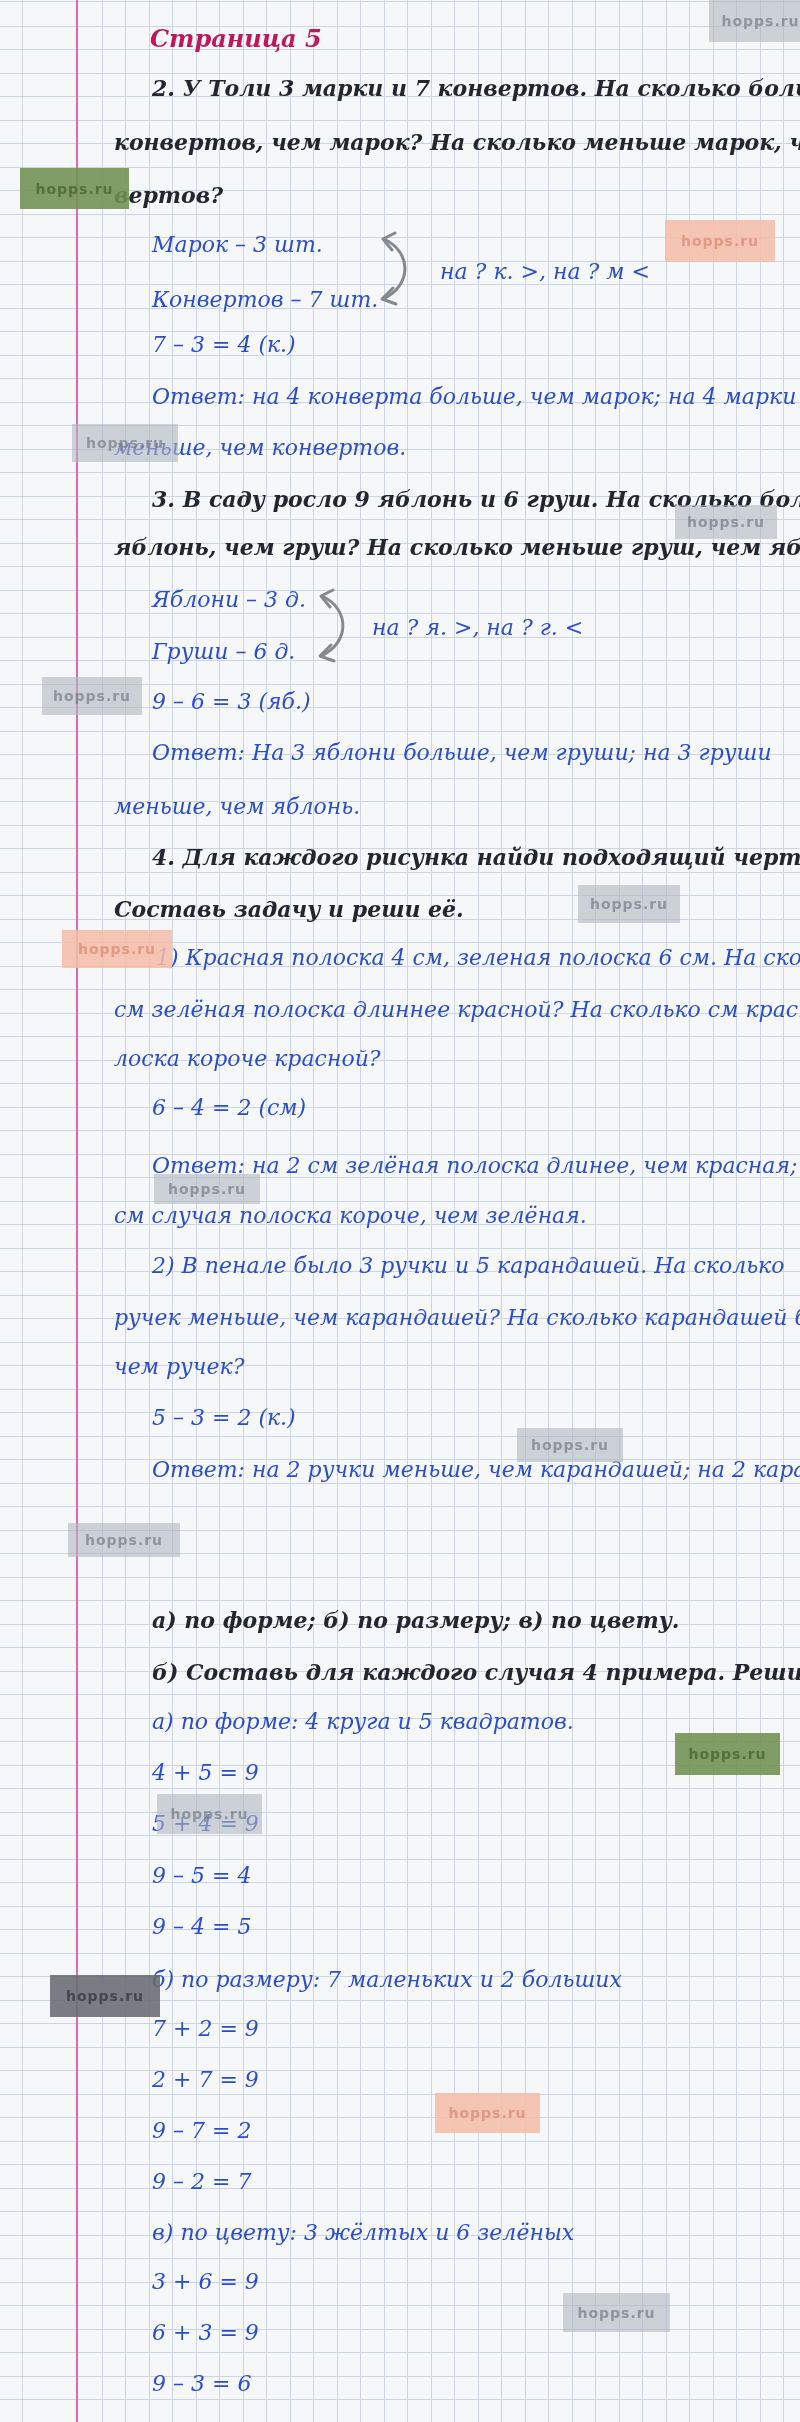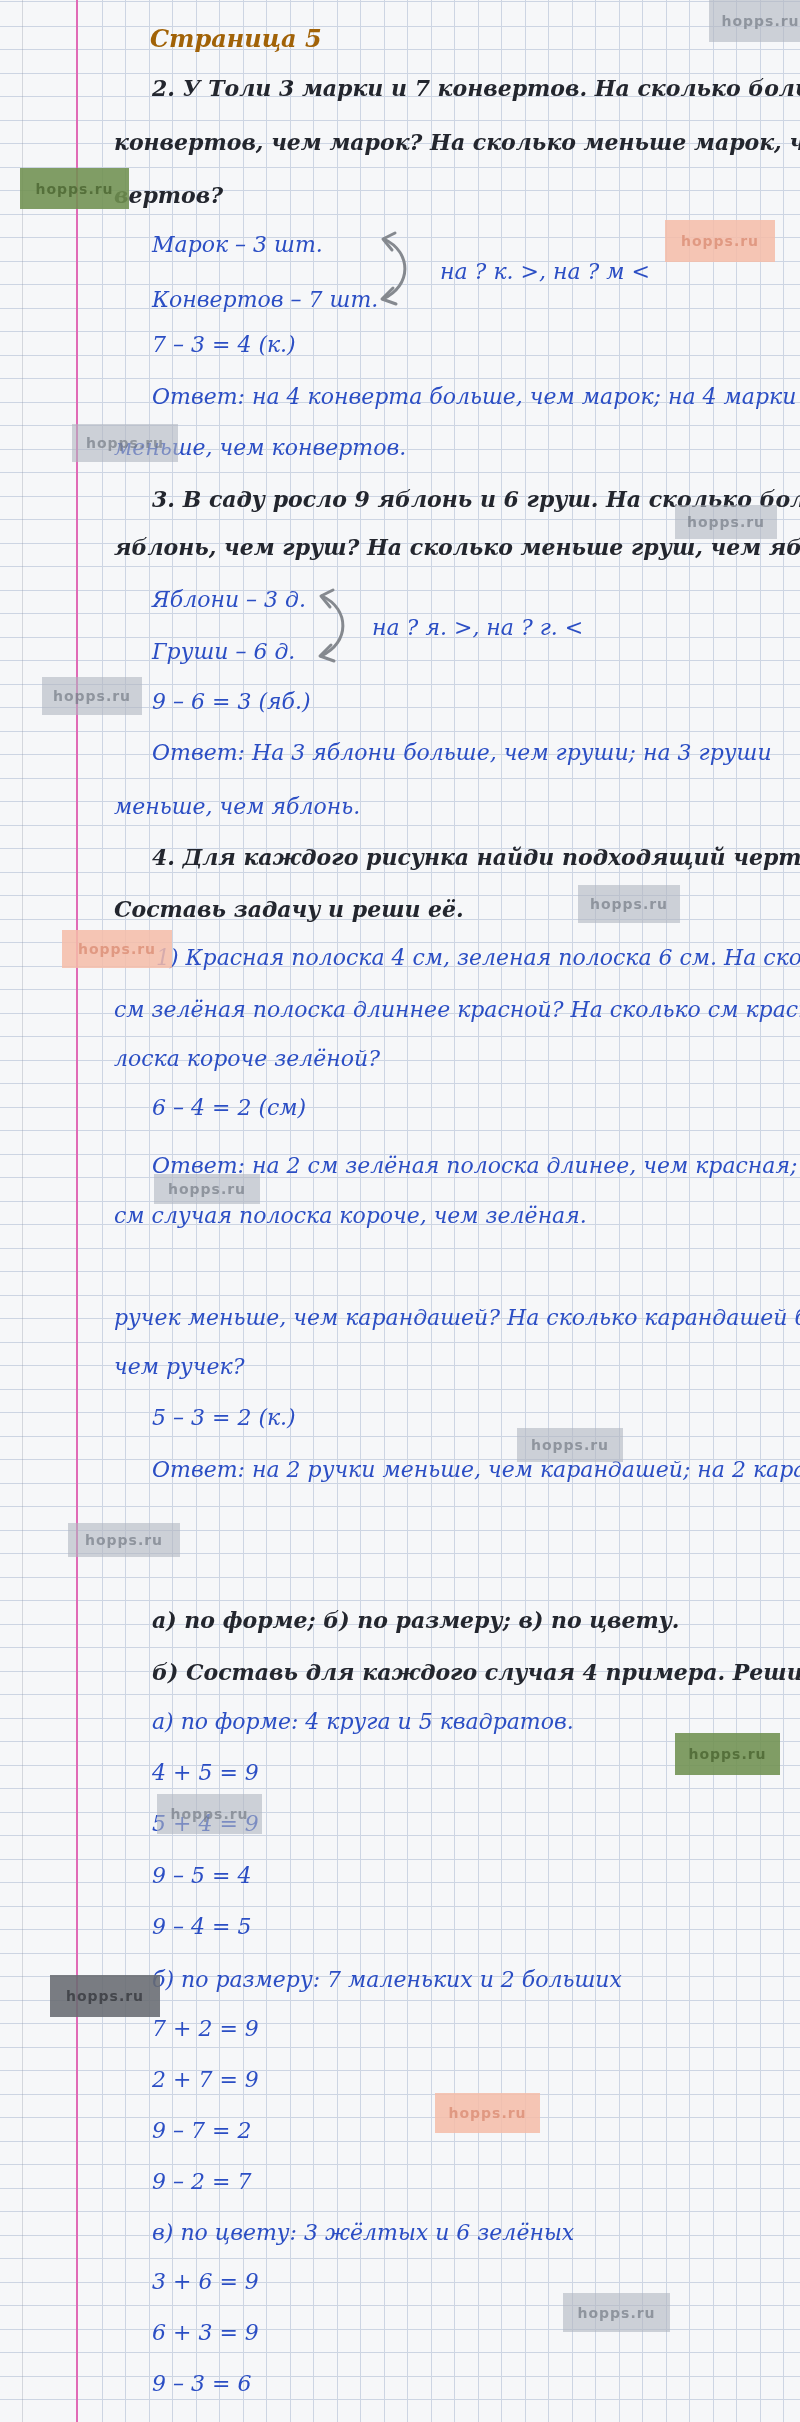--- a/index.html
+++ b/index.html
@@ -11,21 +11,21 @@
     background-position:0 3px;}
   
   .vgrid{position:absolute;top:0;bottom:0;left:79px;right:0;z-index:0;
     background:repeating-linear-gradient(to right,transparent 0 22.5px,#cdd5e3 22.5px 23.5px);}
   .page-edge{position:absolute;top:0;bottom:0;left:22px;width:1px;background:rgba(150,156,168,.35);z-index:0;}
   .margin-line{position:absolute;top:0;bottom:0;left:76px;width:2px;background:#e06ab6;z-index:1;}
   .ln{position:absolute;white-space:nowrap;z-index:2;
     font-family:"DejaVu Serif",serif;font-style:italic;font-size:22px;line-height:30px;}
   .ink-blue{color:#2b4ec4;}
   .ink-black{color:#23262e;font-weight:bold;}
-  .ink-red{color:#a16207;font-weight:bold;font-size:24px;}
+  .ink-red{color:#be185d;font-weight:bold;font-size:24px;}
   .arrow{position:absolute;z-index:2;}
   .wm{position:absolute;z-index:3;pointer-events:none;display:flex;align-items:center;justify-content:center;
     font-family:"DejaVu Sans",sans-serif;font-weight:bold;font-size:14px;letter-spacing:1px;margin-left:12px;}
   .wm-gray{background:rgba(176,181,191,.6);color:rgba(110,116,128,.65);}
   .wm-darkgray{background:rgba(104,107,113,.88);color:rgba(62,64,70,.9);}
   .wm-green{background:rgba(111,145,80,.88);color:rgba(77,104,52,.85);}
   .wm-peach{background:rgba(244,188,168,.85);color:rgba(222,148,124,.9);}
 </style>
 </head>
 <body>
@@ -50,24 +50,25 @@
   <div class="ln ink-blue" style="left:152px;top:585px">Яблони – 3 д.</div>
   <div class="ln ink-blue" style="left:372px;top:613px">на ? я. &gt;, на ? г. &lt;</div>
   <div class="ln ink-blue" style="left:152px;top:637px">Груши – 6 д.</div>
   <div class="ln ink-blue" style="left:152px;top:687px">9 – 6 = 3 (яб.)</div>
   <div class="ln ink-blue" style="left:152px;top:738px">Ответ: На 3 яблони больше, чем груши; на 3 груши</div>
   <div class="ln ink-blue" style="left:114px;top:792px">меньше, чем яблонь.</div>
   <div class="ln ink-black" style="left:152px;top:842px">4. Для каждого рисунка найди подходящий чертёж.</div>
   <div class="ln ink-black" style="left:114px;top:894px">Составь задачу и реши её.</div>
   <div class="ln ink-blue" style="left:156px;top:943px">1) Красная полоска 4 см, зеленая полоска 6 см. На сколько</div>
   <div class="ln ink-blue" style="left:114px;top:995px">см зелёная полоска длиннее красной? На сколько см красная по-</div>
-  <div class="ln ink-blue" style="left:114px;top:1044px">лоска короче зелёной?</div>
+  <div class="ln ink-blue" style="left:114px;top:1044px">лоска короче красной?</div>
   <div class="ln ink-blue" style="left:152px;top:1093px">6 – 4 = 2 (см)</div>
   <div class="ln ink-blue" style="left:152px;top:1151px">Ответ: на 2 см зелёная полоска длинее, чем красная; на 2</div>
   <div class="ln ink-blue" style="left:114px;top:1201px">см случая полоска короче, чем зелёная.</div>
+  <div class="ln ink-blue" style="left:152px;top:1251px">2) В пенале было 3 ручки и 5 карандашей. На сколько</div>
   <div class="ln ink-blue" style="left:114px;top:1303px">ручек меньше, чем карандашей? На сколько карандашей больше,</div>
   <div class="ln ink-blue" style="left:114px;top:1352px">чем ручек?</div>
   <div class="ln ink-blue" style="left:152px;top:1403px">5 – 3 = 2 (к.)</div>
   <div class="ln ink-blue" style="left:152px;top:1455px">Ответ: на 2 ручки меньше, чем карандашей; на 2 каран-</div>
   <div class="ln ink-black" style="left:152px;top:1605px">а) по форме; б) по размеру; в) по цвету.</div>
   <div class="ln ink-black" style="left:152px;top:1657px">б) Составь для каждого случая 4 примера. Реши их.</div>
   <div class="ln ink-blue" style="left:152px;top:1707px">а) по форме: 4 круга и 5 квадратов.</div>
   <div class="ln ink-blue" style="left:152px;top:1758px">4 + 5 = 9</div>
   <div class="ln ink-blue" style="left:152px;top:1809px">5 + 4 = 9</div>
   <div class="ln ink-blue" style="left:152px;top:1861px">9 – 5 = 4</div>

